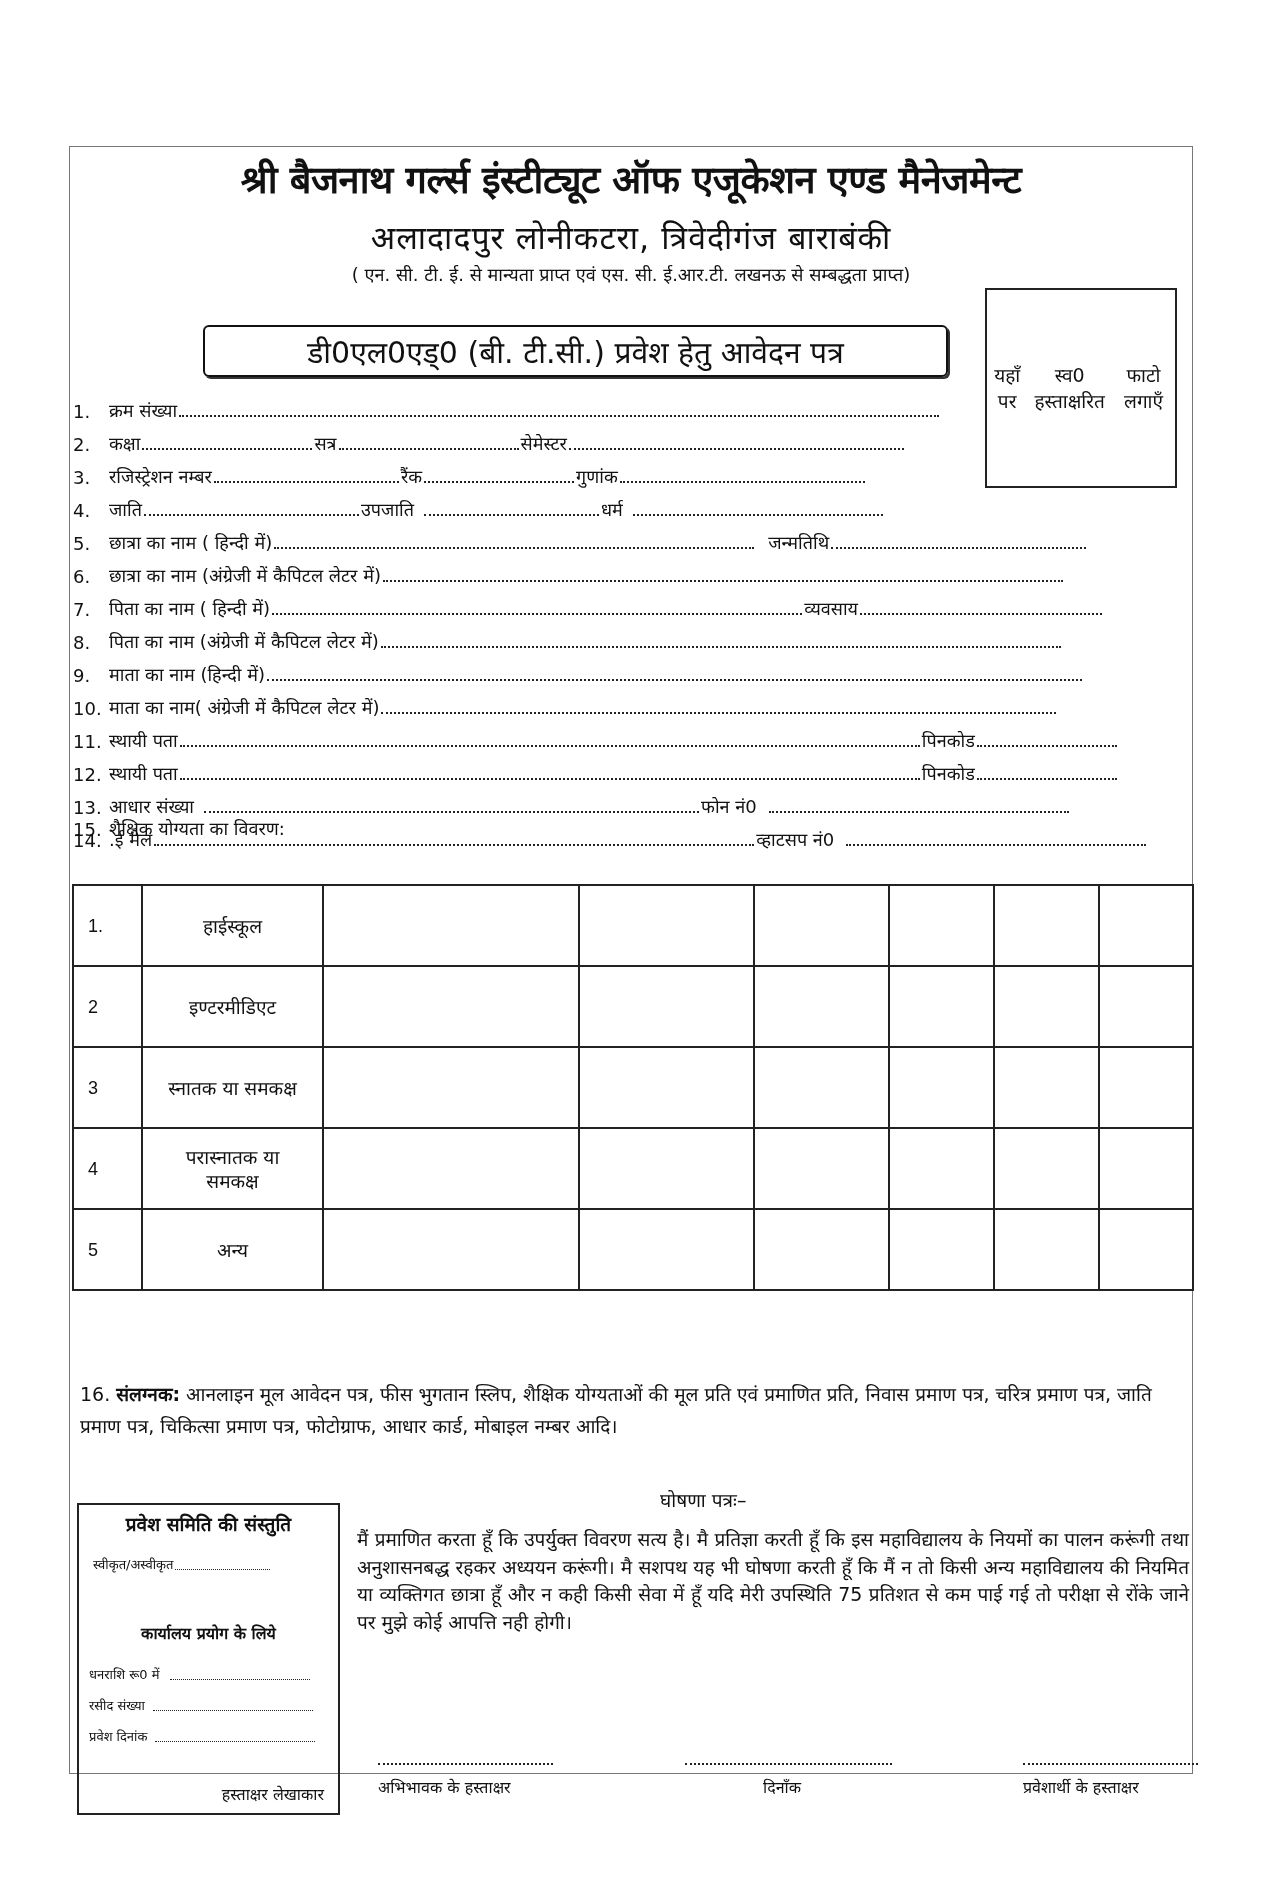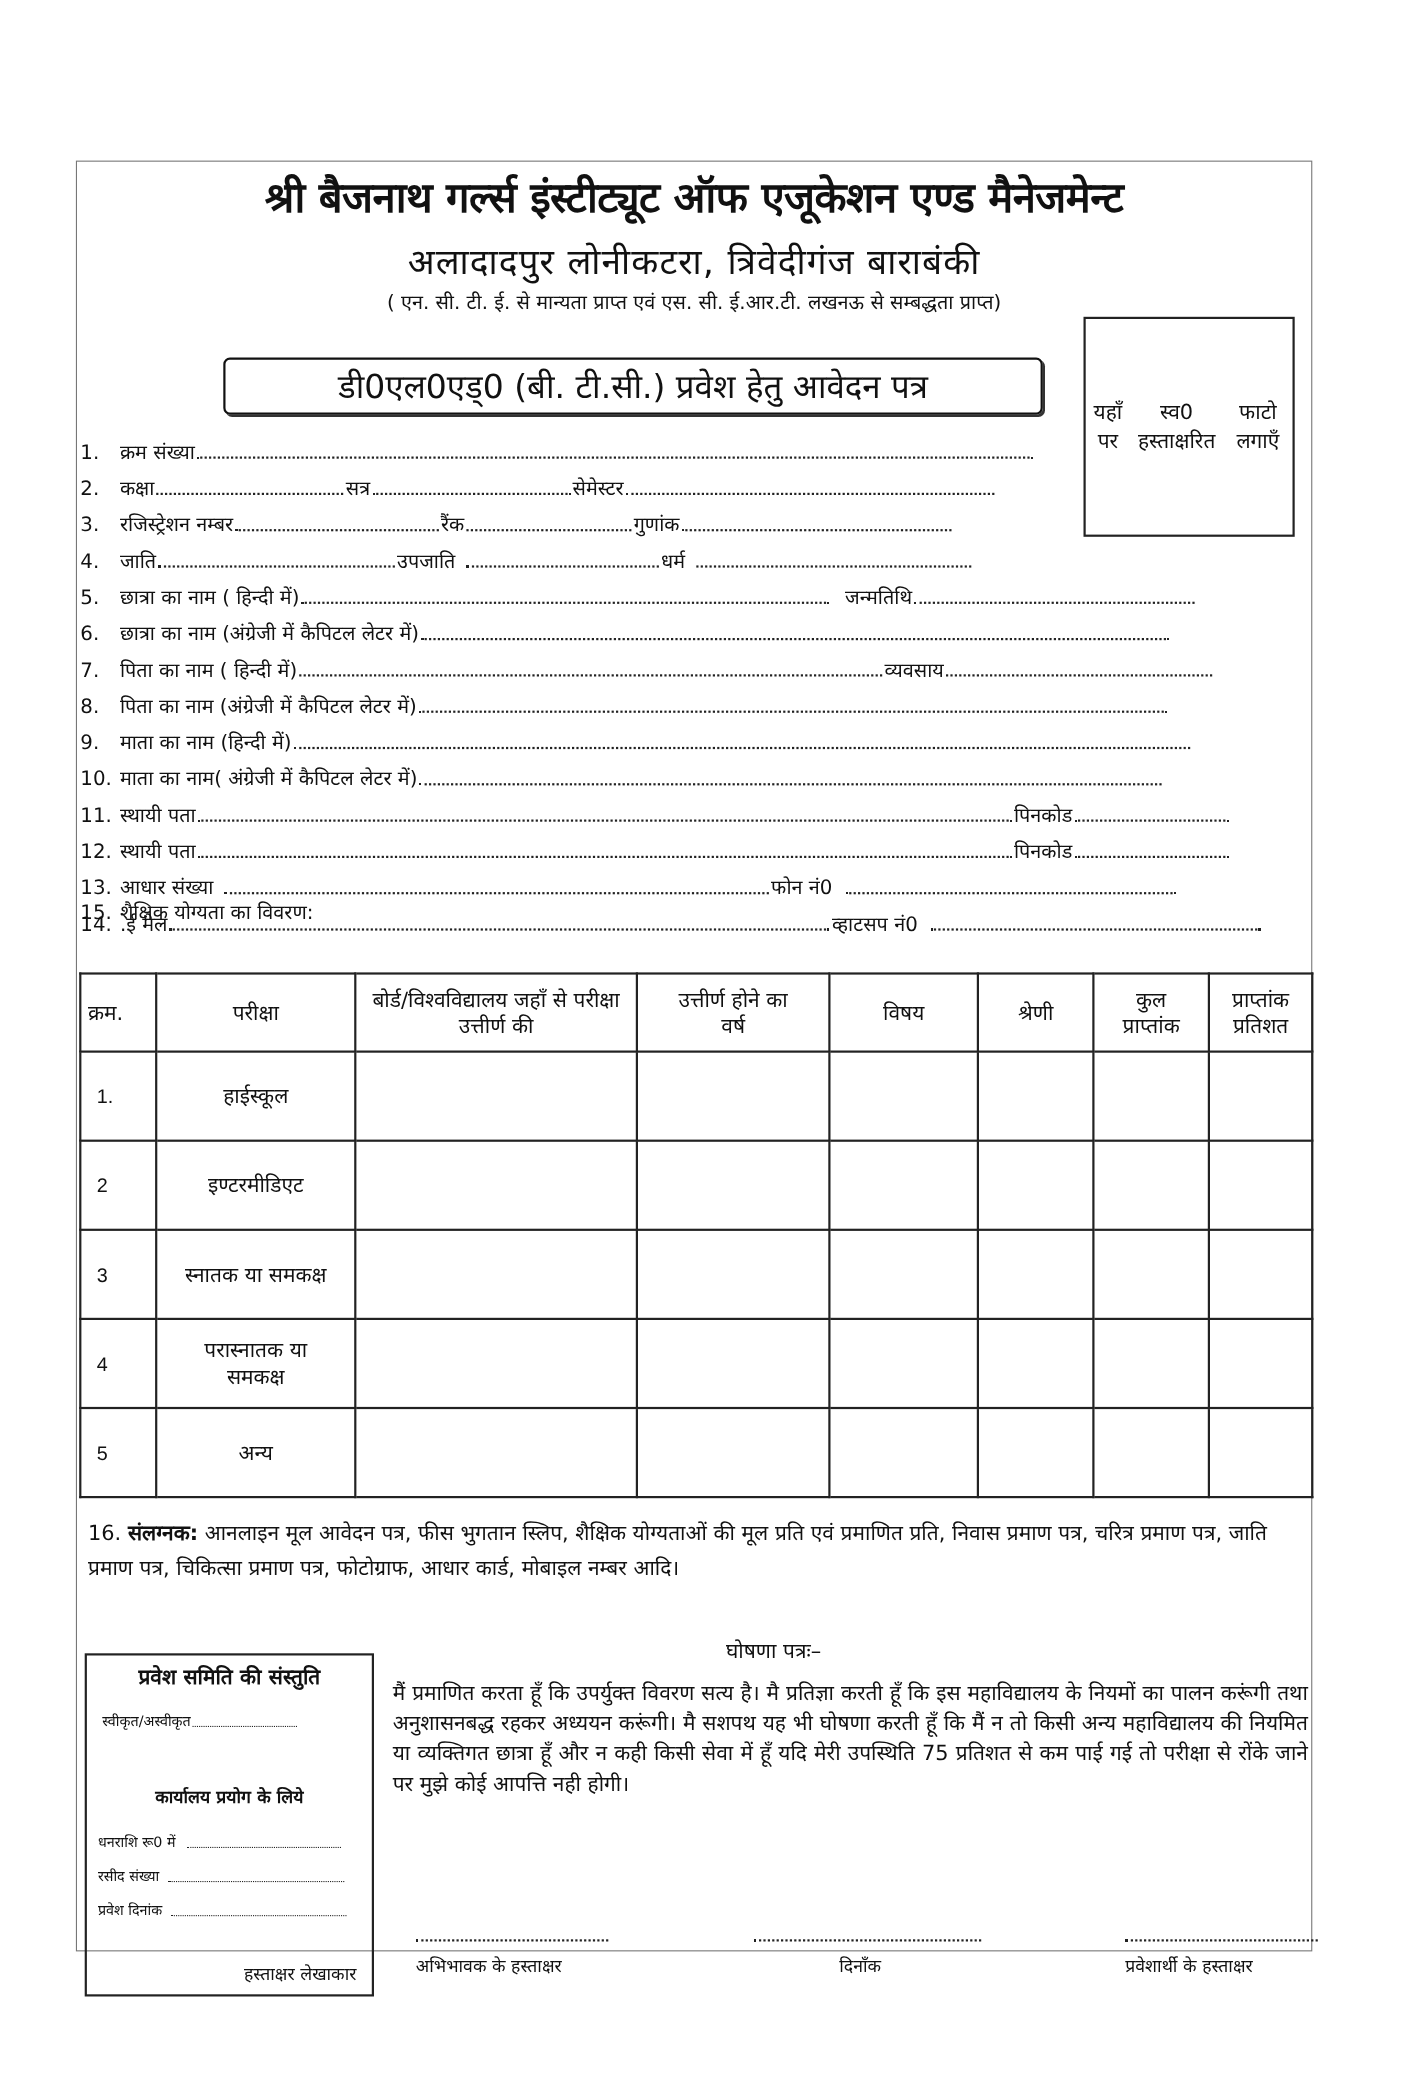--- a/index.html
+++ b/index.html
@@ -176,30 +176,20 @@
     <col style="width:69px">
       <col style="width:181px">
       <col style="width:256px">
       <col style="width:175px">
     <col style="width:135px">
       <col style="width:105px">
       <col style="width:105px">
       <col style="width:94px">
   </colgroup>
   <tbody>
-      <tr class="head">
-    <th style="text-align:left; padding-left:6px">क्रम.</th>
-    <th>परीक्षा</th>
-    <th>बोर्ड/विश्वविद्यालय जहाँ से परीक्षा उत्तीर्ण की</th>
-    <th style="padding:0 30px">उत्तीर्ण होने का वर्ष</th>
-    <th>विषय</th>
-    <th>श्रेणी</th>
-    <th style="padding:0 14px">कुल प्राप्तांक</th>
-    <th>प्राप्तांक प्रतिशत</th>
-  </tr>
   <tr class="body">
     <td class="sn">1.</td>
     <td>हाईस्कूल</td>
     <td></td>
     <td></td>
     <td></td>
     <td></td>
     <td></td>
     <td></td>
   </tr>

